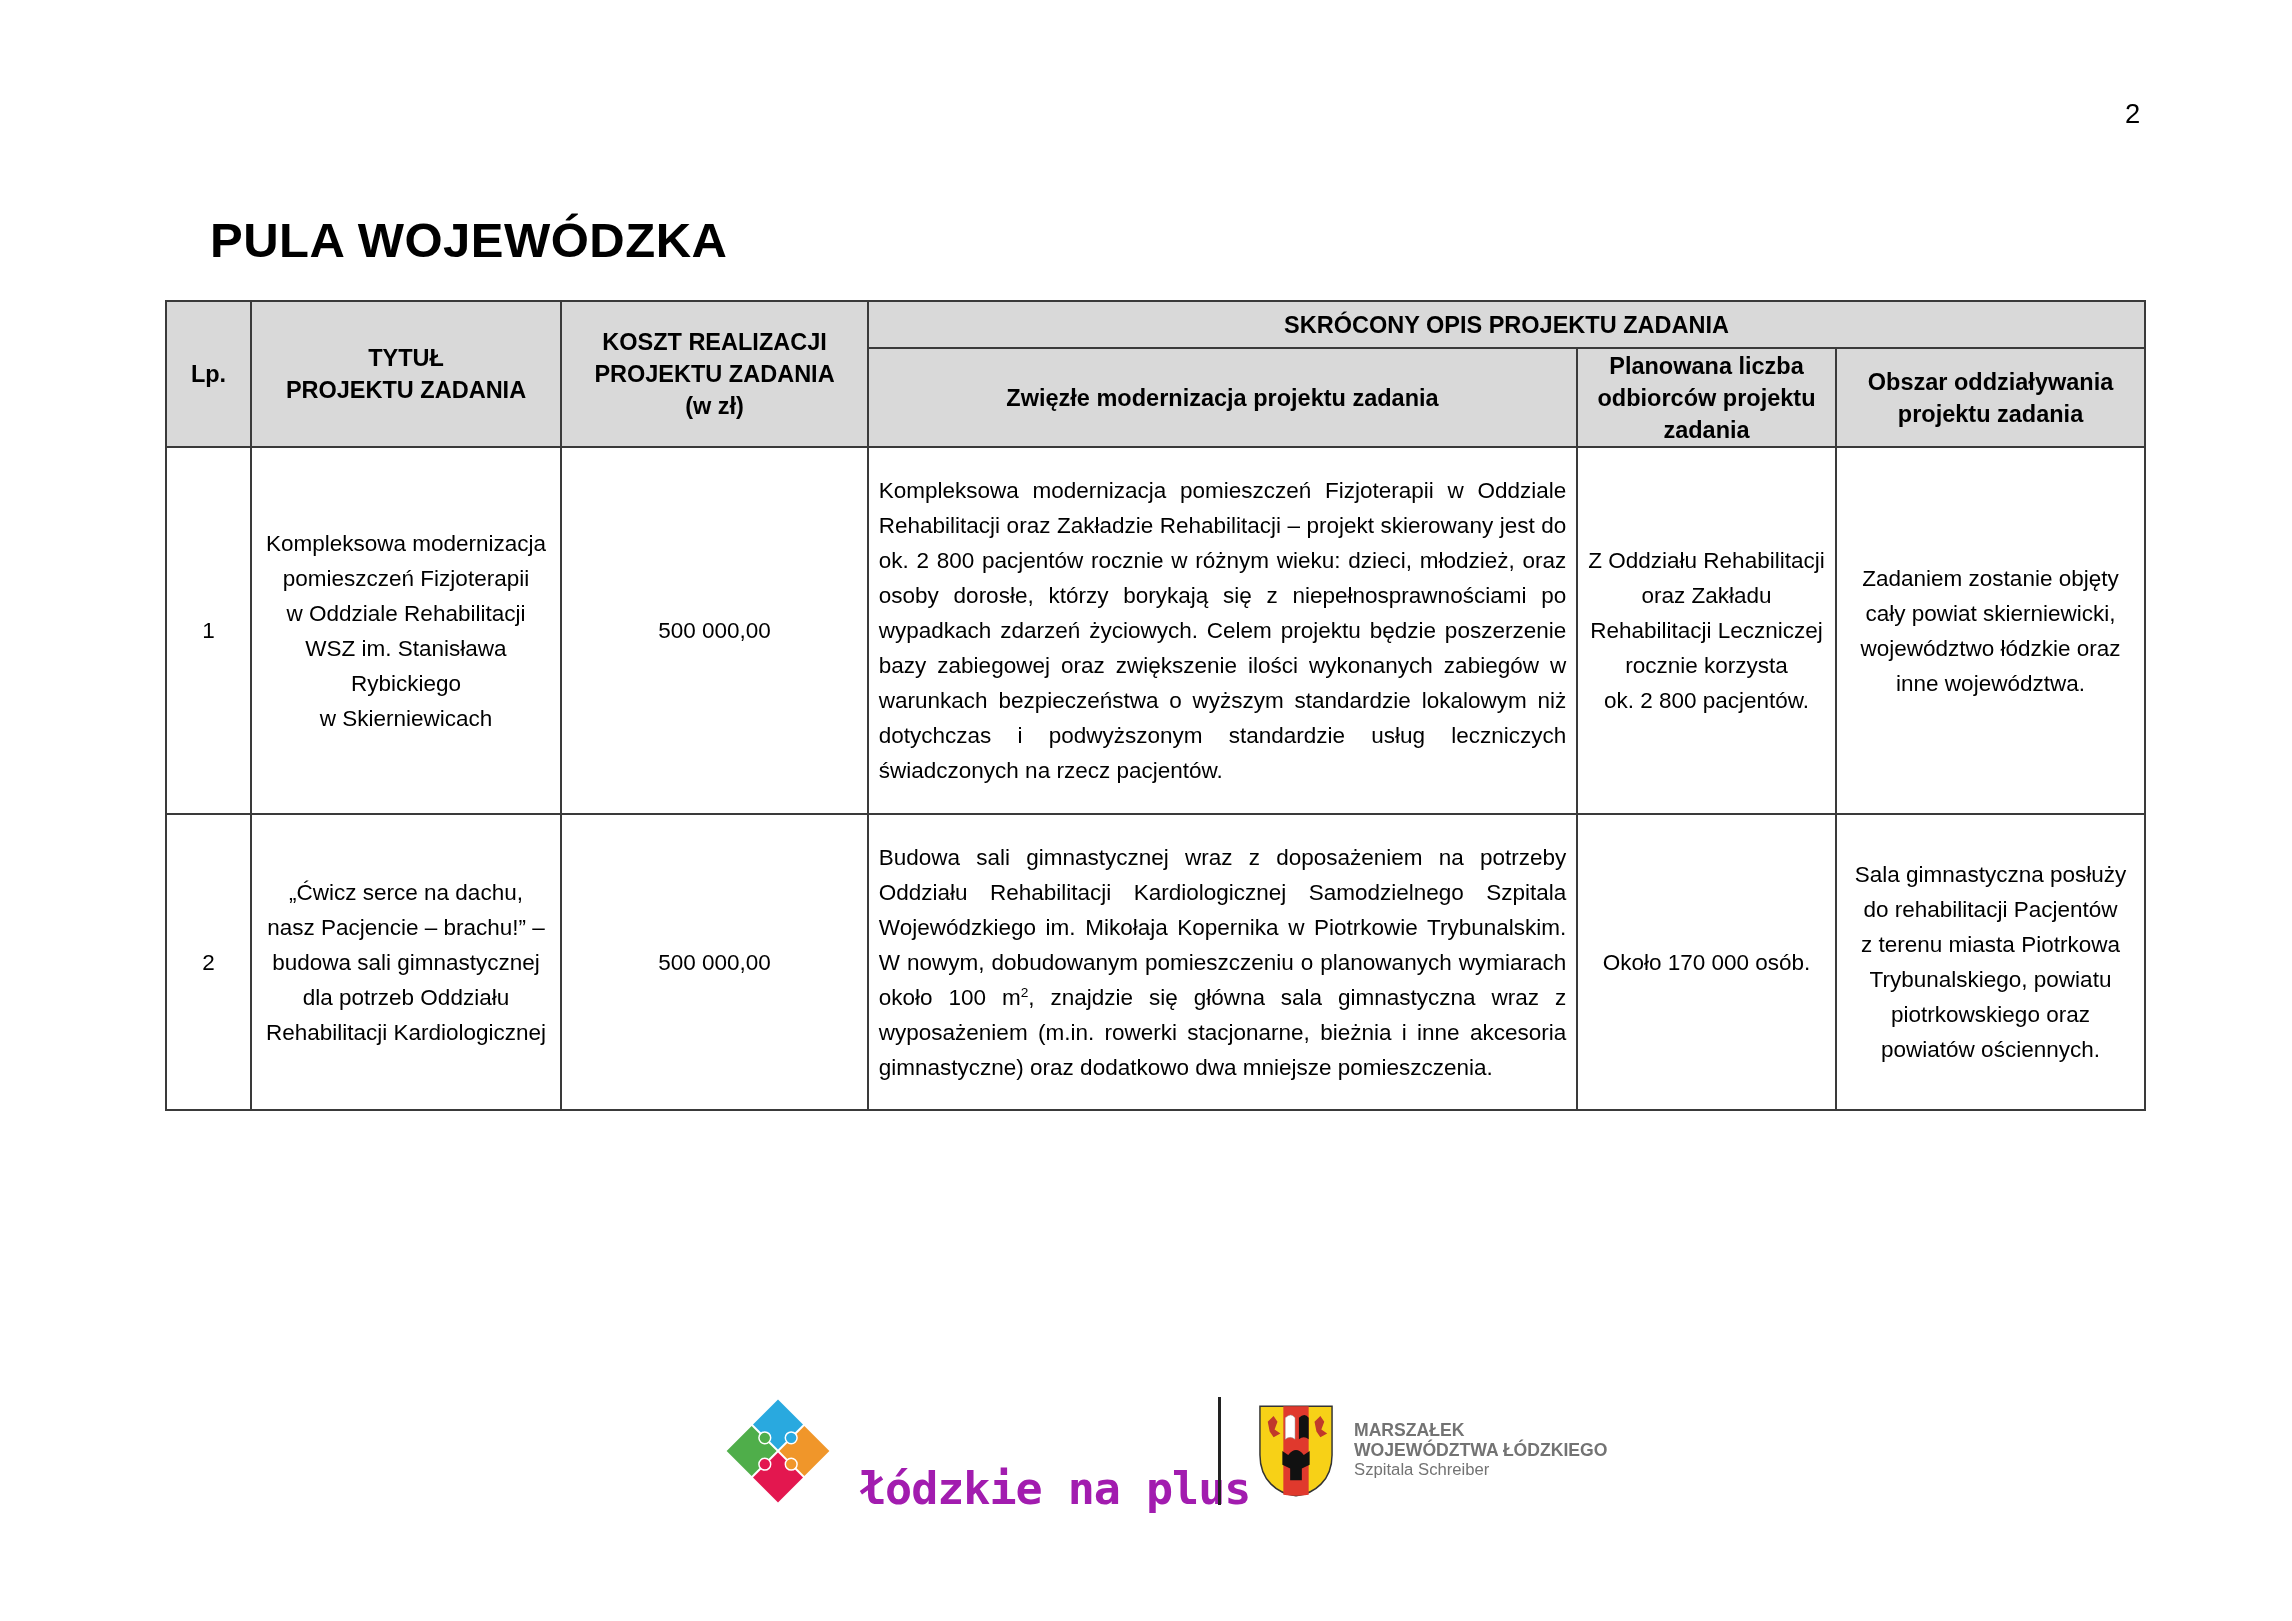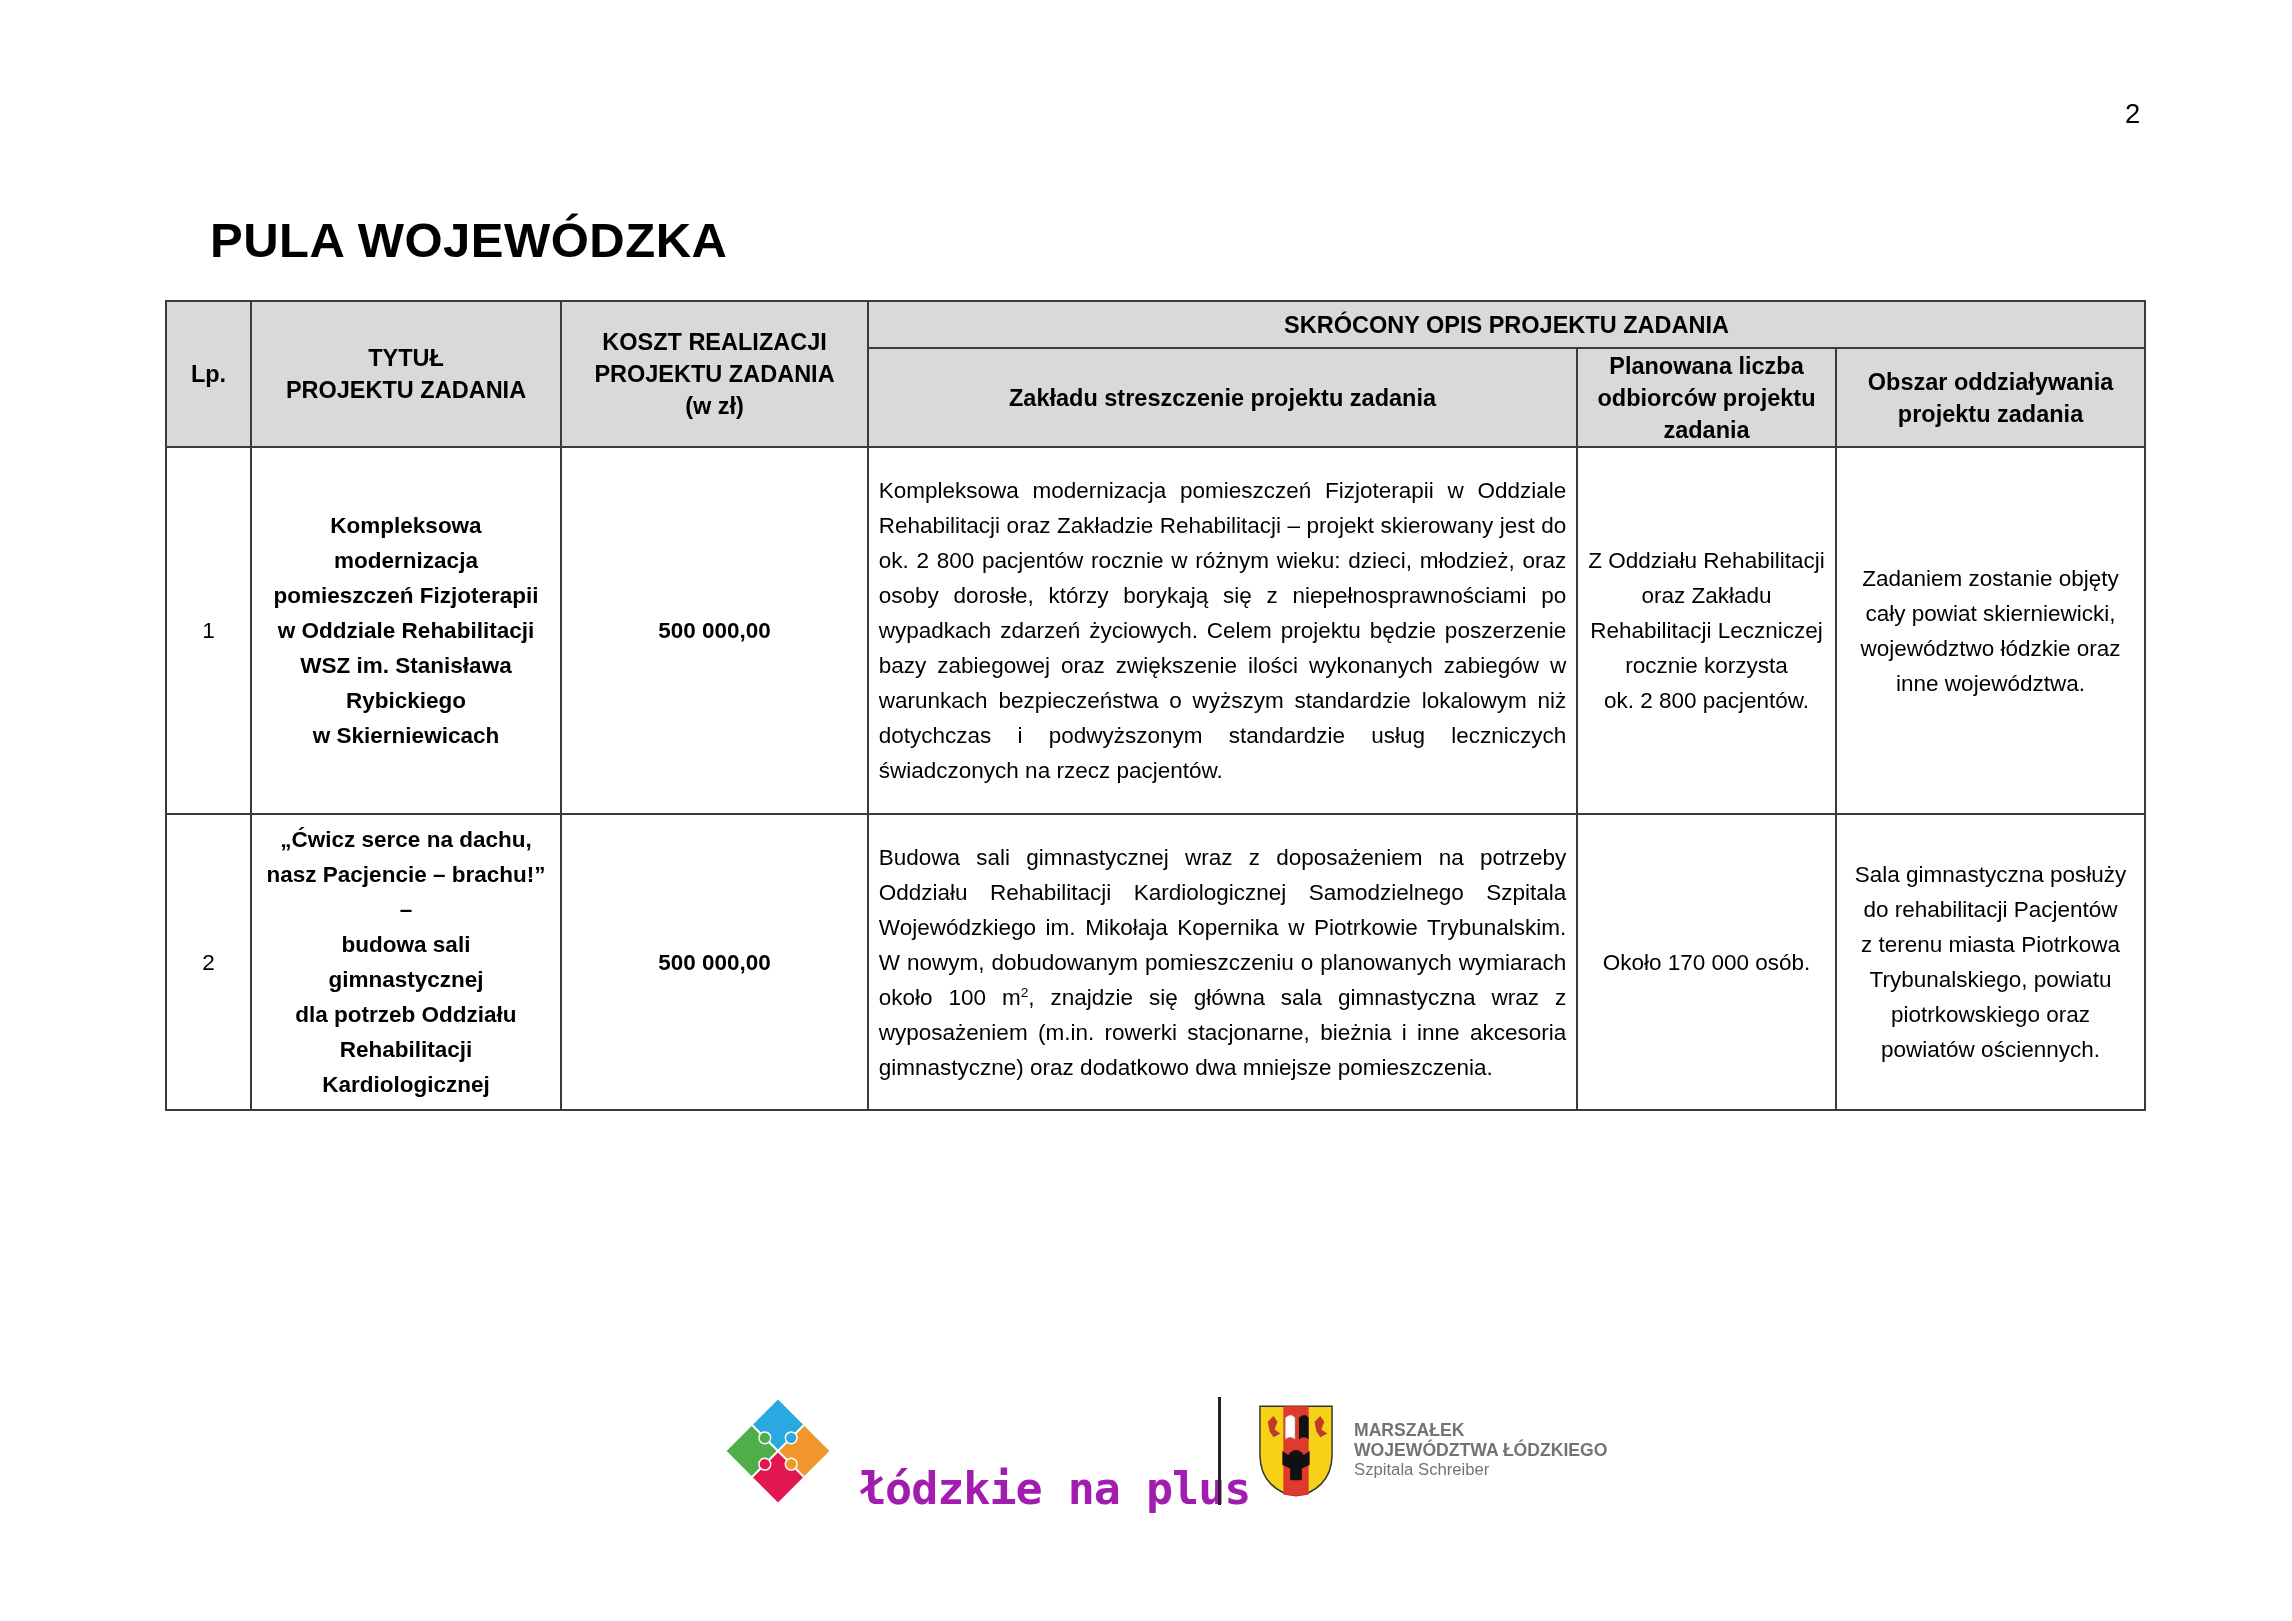--- a/index.html
+++ b/index.html
@@ -27,21 +27,21 @@
     }
     table.projects th {
       background: #d9d9d9; font-weight: bold; text-align: center;
       font-size: 23.5px; line-height: 32px;
     }
     th.h-top { height: 45px; }
     th.h-sub { height: 97px; }
     tr.row1 td { height: 365px; }
     tr.row2 td { height: 294px; }
     td.c { text-align: center; }
-    td.b { font-weight: bold; border-radius: 19px; }
+    td.b { font-weight: normal; border-radius: 19px; }
     td.desc { text-align: justify; text-align-last: left; padding: 0 9.8px 0 9.8px; line-height: 35px; }
     td.desc sup { font-size: 13.7px; line-height: 0; }
     .multiline { white-space: pre-line; }
 
     .footer-logo-left {
       position: absolute; left: 723px; top: 1396px; width: 110px; height: 110px;
     }
     .footer-brand {
       position: absolute; left: 859px; top: 1464px;
       font-family: "DejaVu Sans Mono", monospace; font-weight: bold;
@@ -81,21 +81,21 @@
     <tr>
       <th rowspan="2" class="multiline">Lp.</th>
       <th rowspan="2" class="multiline">TYTUŁ
 PROJEKTU ZADANIA</th>
       <th rowspan="2" class="multiline">KOSZT REALIZACJI
 PROJEKTU ZADANIA
 (w zł)</th>
       <th colspan="3" class="h-top">SKRÓCONY OPIS PROJEKTU ZADANIA</th>
     </tr>
     <tr>
-      <th class="h-sub">Zakładu streszczenie projektu zadania</th>
+      <th class="h-sub">Zwięzłe modernizacja projektu zadania</th>
       <th class="h-sub multiline">Planowana liczba
 odbiorców projektu
 zadania</th>
       <th class="h-sub multiline">Obszar oddziaływania
 projektu zadania</th>
     </tr>
   </thead>
   <tbody>
     <tr class="row1">
       <td class="c">1</td>

